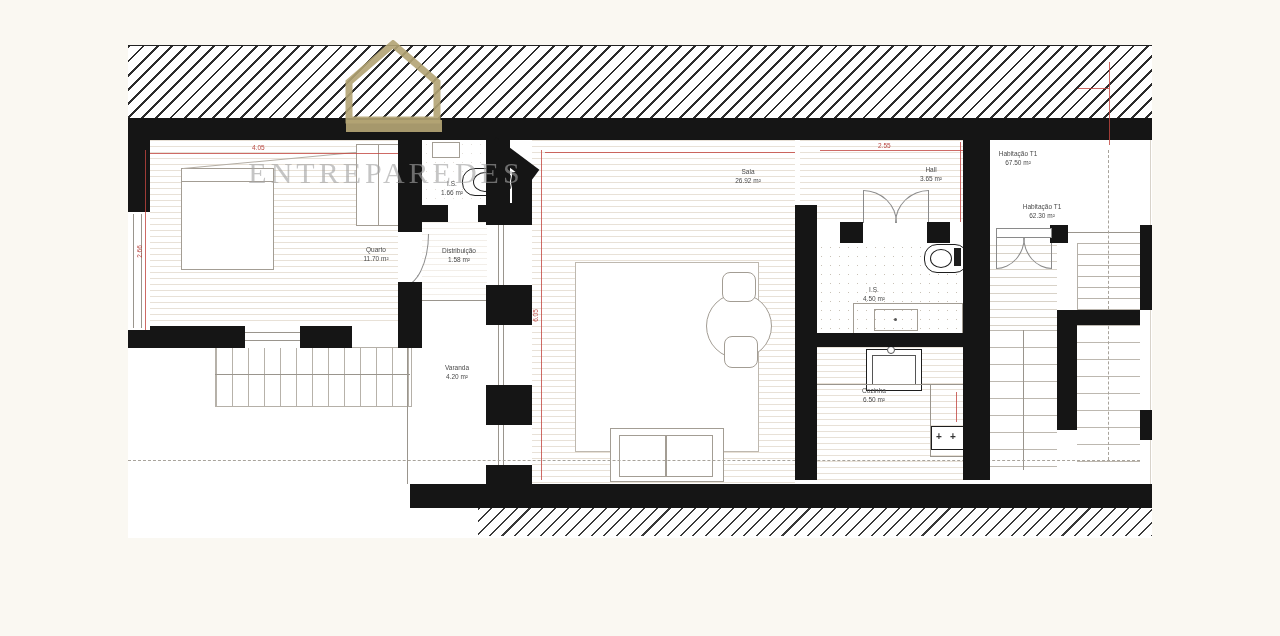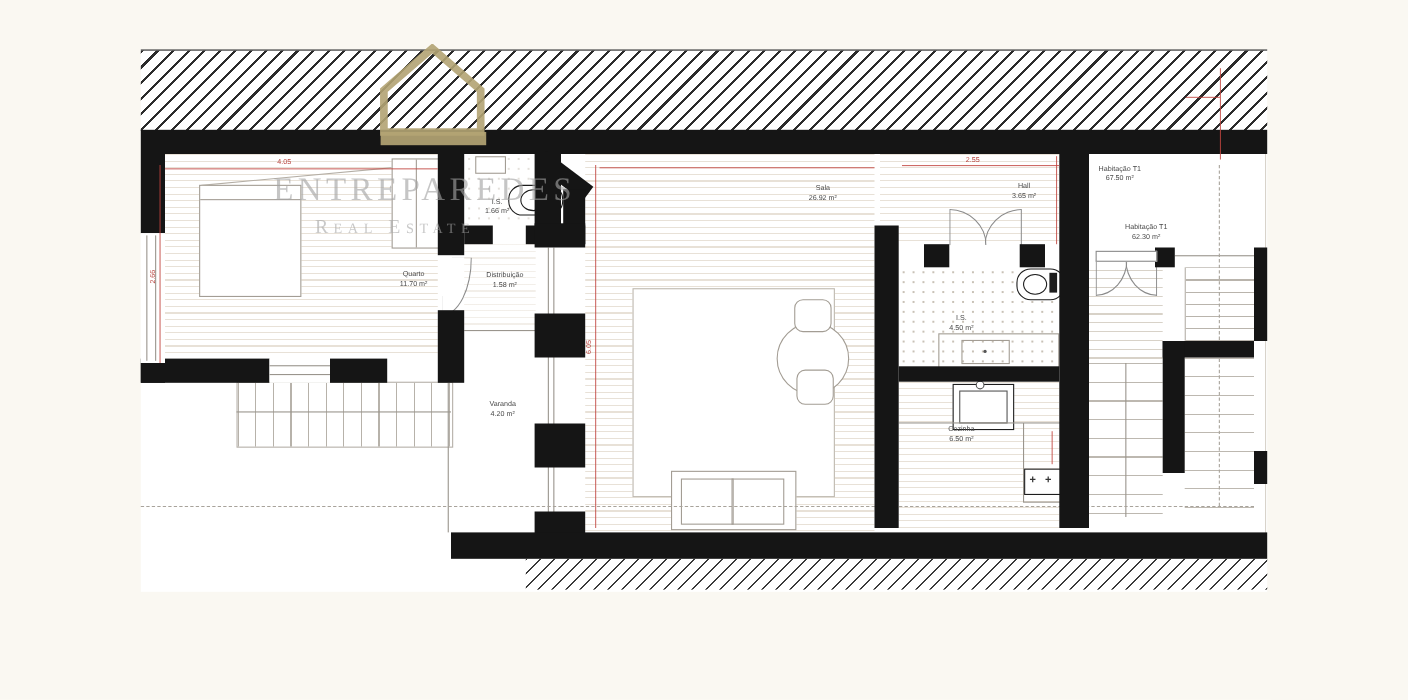--- a/index.html
+++ b/index.html
@@ -204,16 +204,15 @@
   <div class="lbl" style="left:1042px;top:203px;">
     <span>Habitação T1</span>
     <span>62.30 m²</span>
   </div>
 
   <svg class="abs" style="left:344px;top:40px;z-index:40;opacity:.9;" width="98" height="84" viewBox="0 0 98 84">
     <path d="M49 4 L93 42 V80 H5 V42 Z" fill="none" stroke="#B3A474" stroke-width="7"></path>
   </svg>
   <div class="abs" style="left:346px;top:120px;width:96px;height:12px;background:#B3A474;opacity:.92;z-index:40;"></div>
   <div class="wm-brand" style="left:246px;top:156px;width:280px;">ENTREPAREDES</div>
-  <div class="wm-tag" style="left:246px;top:196px;width:186px;">Real Estate</div>
 
 
 </div>
 
 </body></html>

